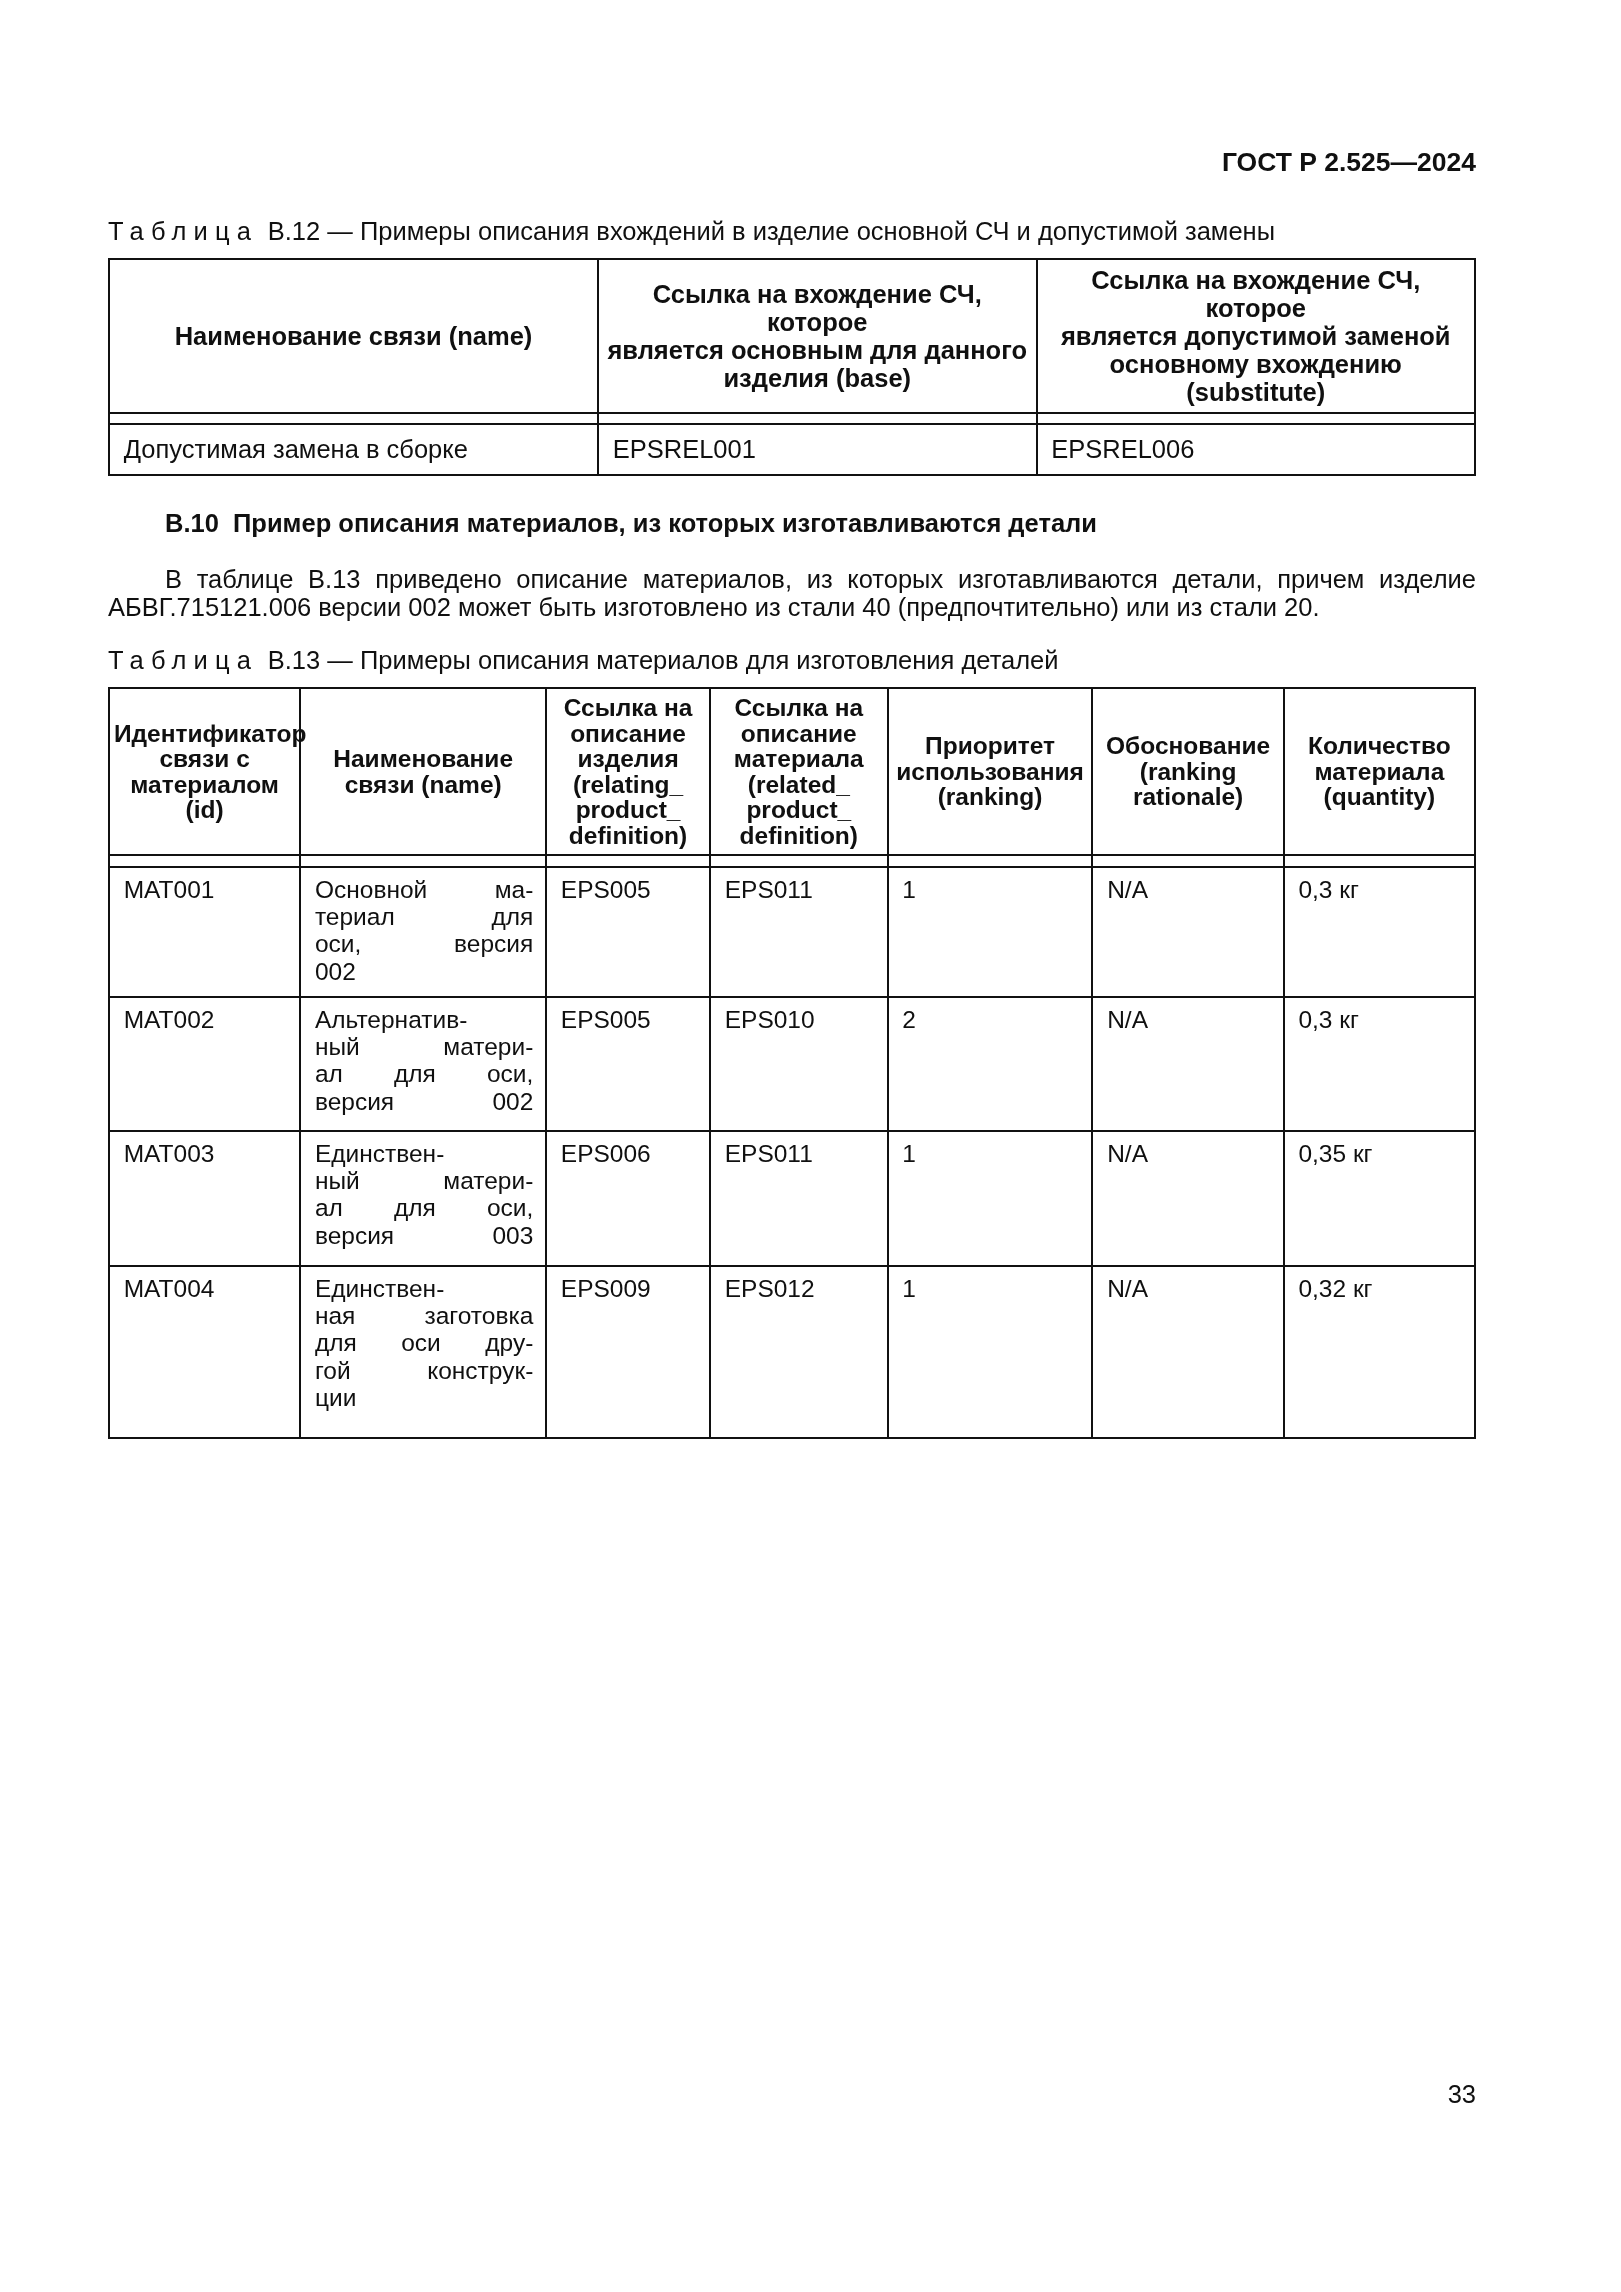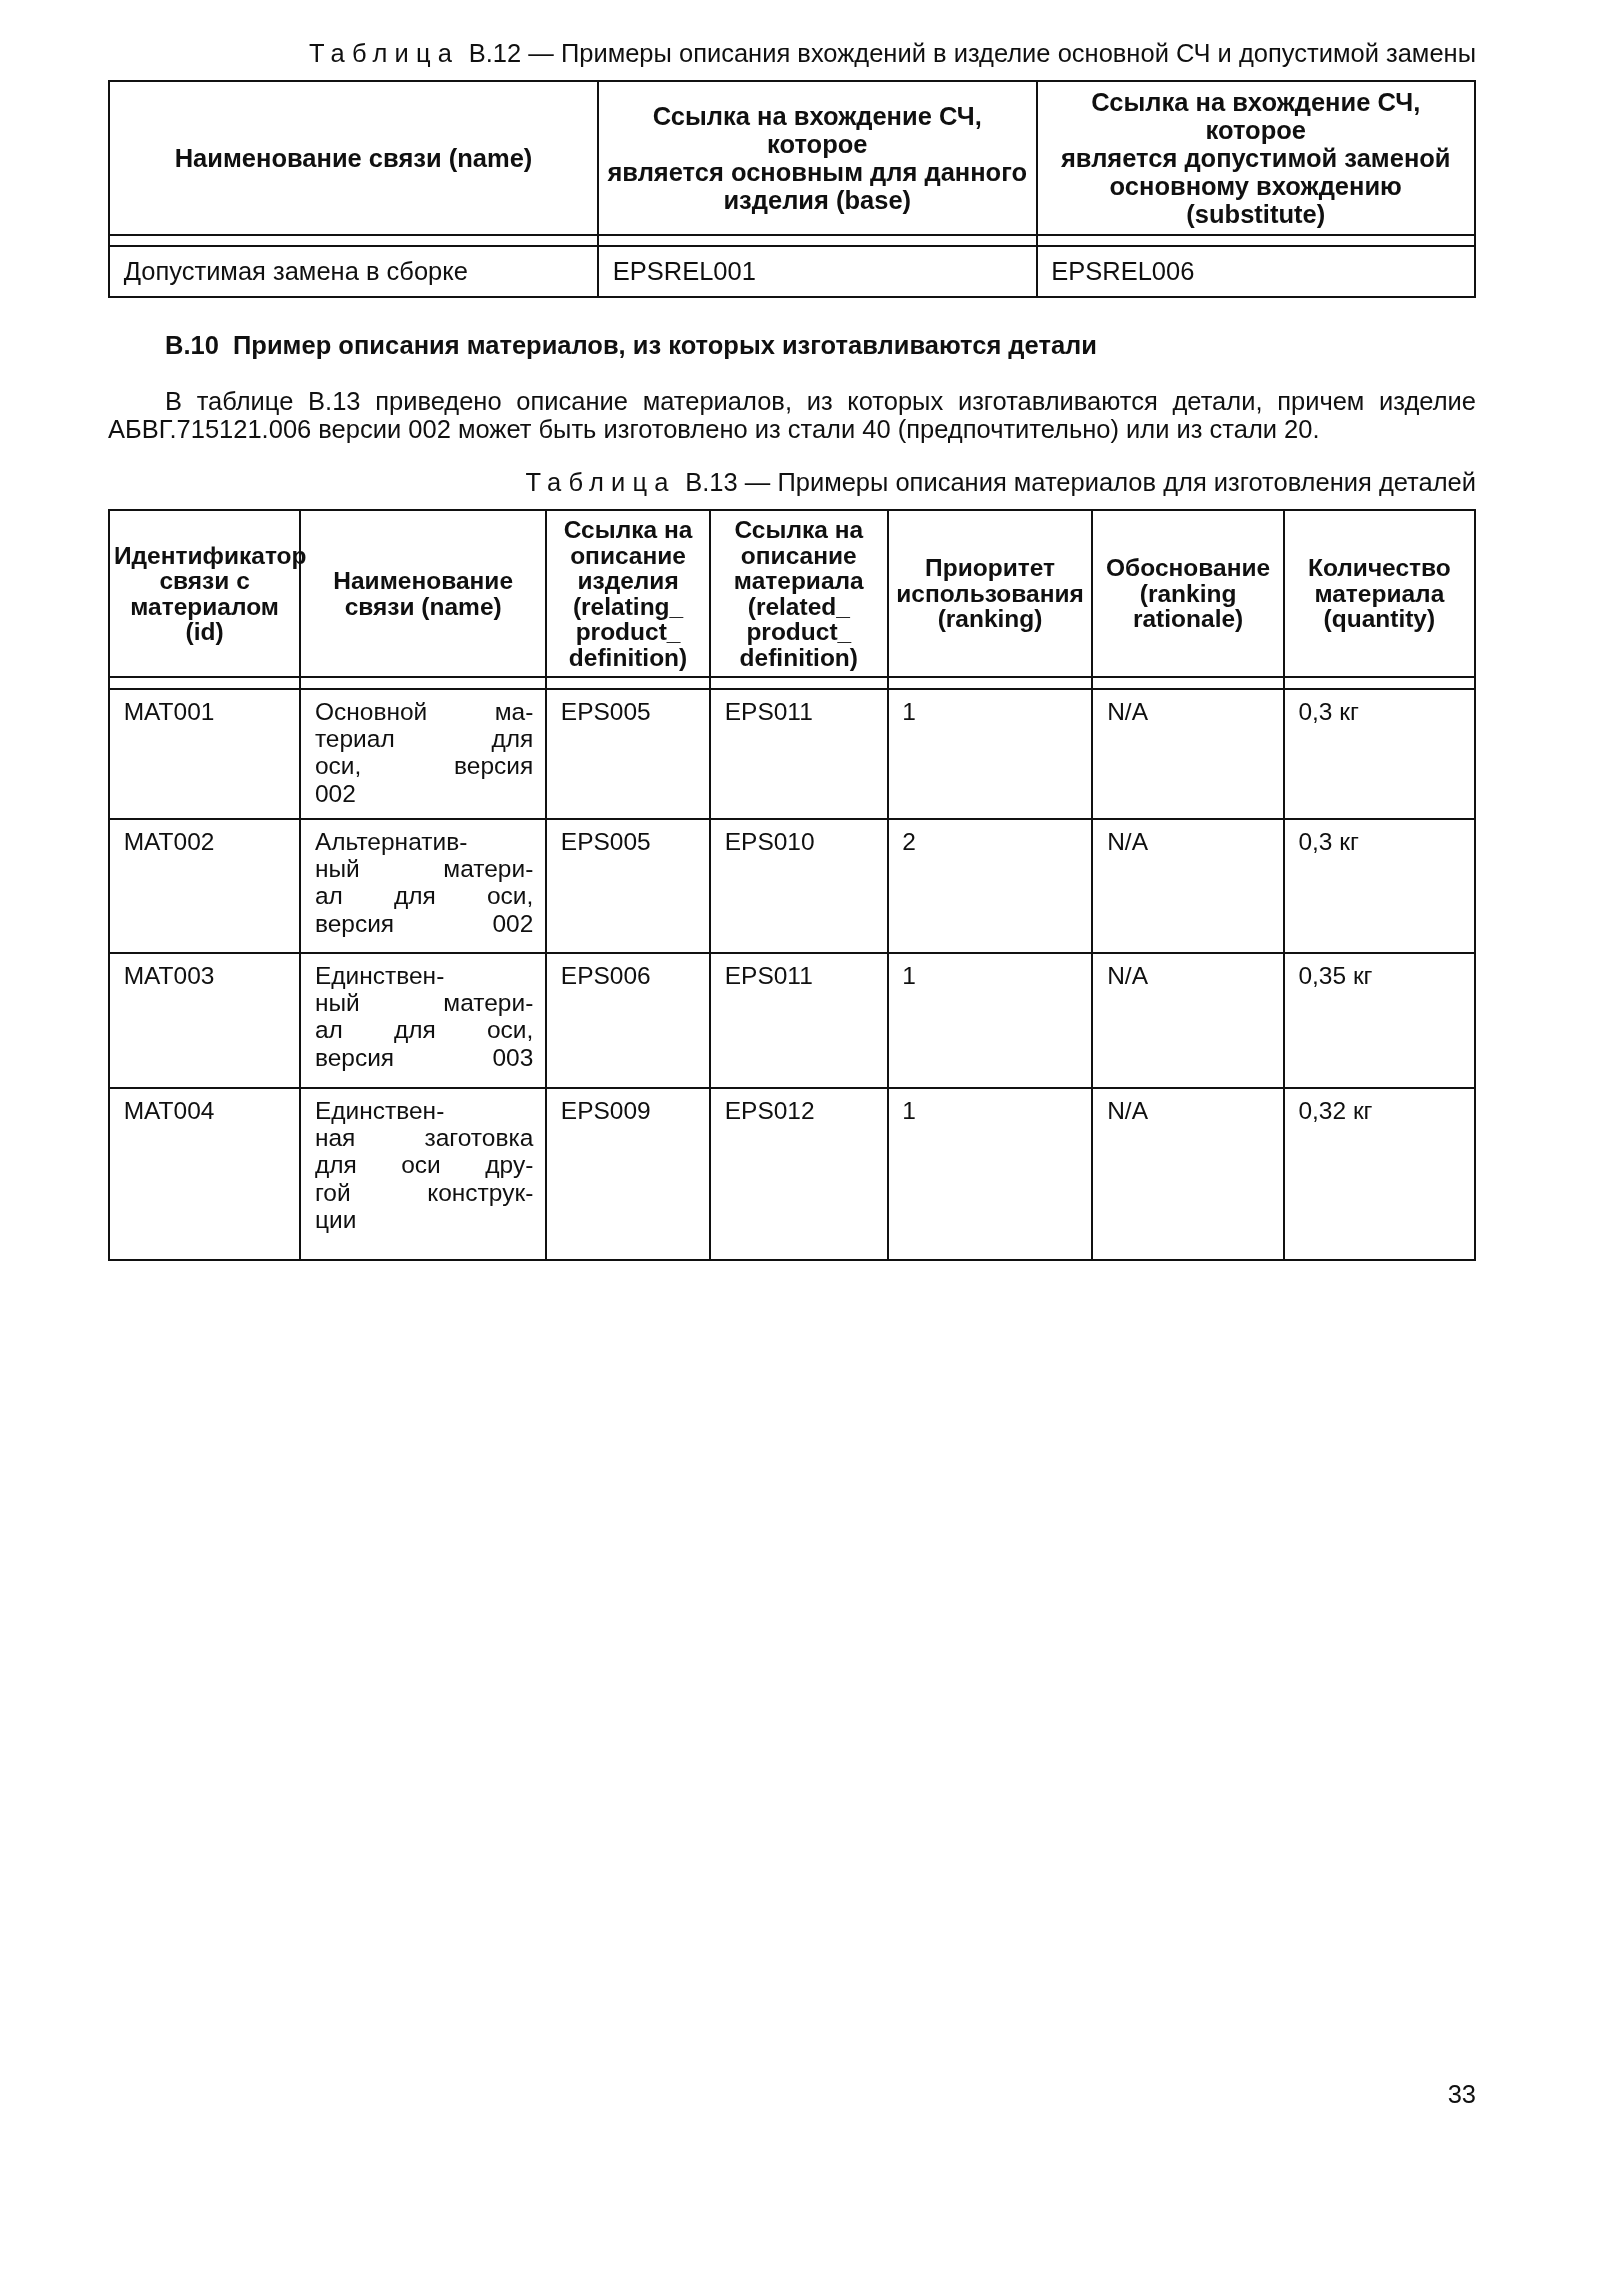--- a/index.html
+++ b/index.html
@@ -12,21 +12,21 @@
   .page { position: relative; width: 1621px; height: 2293px; background: #fff; overflow: hidden; }
   .content { position: absolute; left: 108px; right: 145px; top: 0; bottom: 0; }
 
   .doc-code {
     margin-top: 147px;
     text-align: right;
     font-size: 26.5px;
     font-weight: bold;
   }
 
-  .caption { font-size: 25.5px; margin: 0; text-align: right; }
+  .caption { font-size: 25.5px; margin: 0; }
   .caption-b12 { margin-top: 39px; }
   .caption-b13 { margin-top: 25.5px; }
   .cap-label { letter-spacing: 0.28em; }
   .cap-text  { margin-left: 9.8px; }
 
   table.tbl {
     width: 100%;
     margin-top: 11.8px;
     border-collapse: collapse;
     table-layout: fixed;
@@ -84,20 +84,21 @@
     font-size: 25.5px;
     margin-top: 14px;
   }
 </style>
 </head>
 <body>
 
 <div class="page">
   <div class="content">
 
+    <div class="doc-code">ГОСТ Р 2.525—2024</div>
 
     <p class="caption caption-b12"><span class="cap-label">Таблица</span><span class="cap-text">В.12 — Примеры описания вхождений в изделие основной СЧ и допустимой замены</span></p>
 
     <table class="tbl tbl-b12">
       <colgroup>
         <col style="width:35.8%">
           <col style="width:32.1%">
           <col style="width:32.1%">
       </colgroup>
       <thead>

